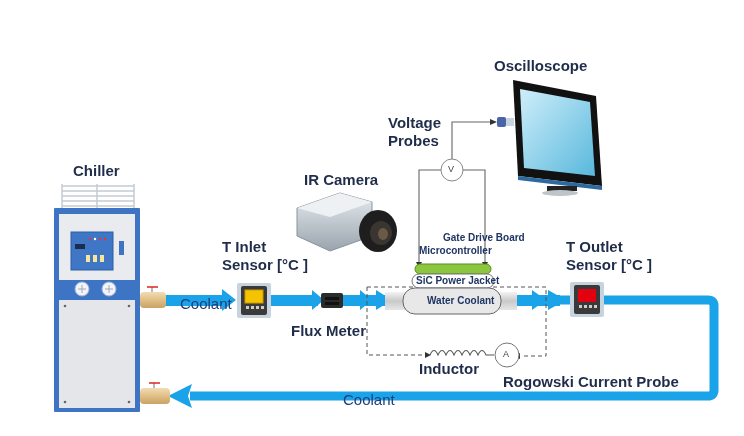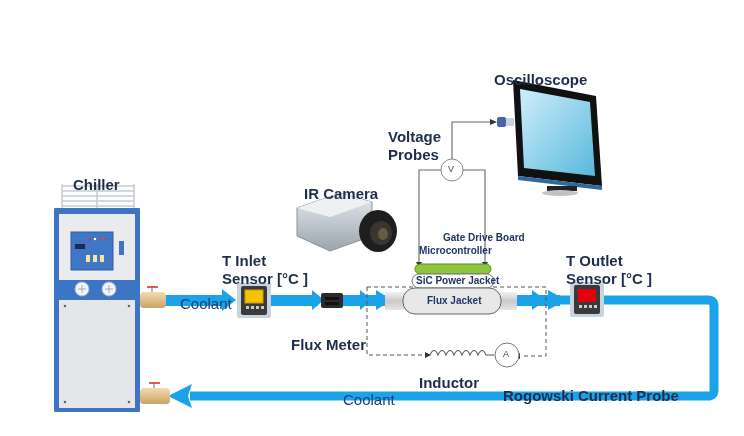--- a/index.html
+++ b/index.html
@@ -1,18 +1,18 @@
 <!DOCTYPE html>
 <html><head>
 <meta charset="utf-8">
 <style>
   html,body{margin:0;padding:0;background:#fff;}
   body{width:744px;height:436px;position:relative;overflow:hidden;font-family:"Liberation Sans",sans-serif;}
   svg{position:absolute;left:0;top:0;}
-  .lbl{position:absolute;font-weight:bold;color:#1f2d4a;font-size:15px;line-height:18px;white-space:nowrap;font-family:"Liberation Sans",sans-serif;margin-top:14px;}
+  .lbl{position:absolute;font-weight:bold;color:#1f2d4a;font-size:15px;line-height:18px;white-space:nowrap;font-family:"Liberation Sans",sans-serif;}
   .sm{position:absolute;font-weight:bold;color:#1f3563;font-size:10px;white-space:nowrap;font-family:"Liberation Sans",sans-serif;}
   .coolant{position:absolute;color:#1d3c78;font-size:15px;font-family:"Liberation Sans",sans-serif;}
 </style>
 </head>
 <body>
 
 <svg width="744" height="436" viewBox="0 0 744 436">
   <defs>
     <linearGradient id="brass" x1="0" y1="0" x2="0" y2="1">
       <stop offset="0" stop-color="#f3dcb2"></stop>
@@ -185,21 +185,21 @@
 <div class="lbl" style="left:304px;top:171px;">IR Camera</div>
 
 <div class="lbl" style="left:388px;top:114px;">Voltage</div>
 <div class="lbl" style="left:388px;top:132px;">Probes</div>
 
 <div class="lbl" style="left:494px;top:57px;">Oscilloscope</div>
 
 <div class="sm" style="left:419px;top:232px;padding-left:24px;">Gate Drive Board</div>
 <div class="sm" style="left:419px;top:245px;text-align:center;">Microcontroller</div>
 <div class="sm" style="left:416px;top:275px;">SiC Power Jacket</div>
-<div class="sm" style="left:427px;top:295px;">Flux Jacket</div>
+<div class="sm" style="left:427px;top:295px;">Water Coolant</div>
 
 <div class="lbl" style="left:566px;top:238px;">T Outlet</div>
 <div class="lbl" style="left:566px;top:256px;">Sensor [°C ]</div>
 
 <div class="lbl" style="left:419px;top:360px;">Inductor</div>
 <div class="lbl" style="left:503px;top:373px;">Rogowski Current Probe</div>
 
 <div class="coolant" style="left:180px;top:295px;">Coolant</div>
 <div class="coolant" style="left:343px;top:391px;">Coolant</div>
 

